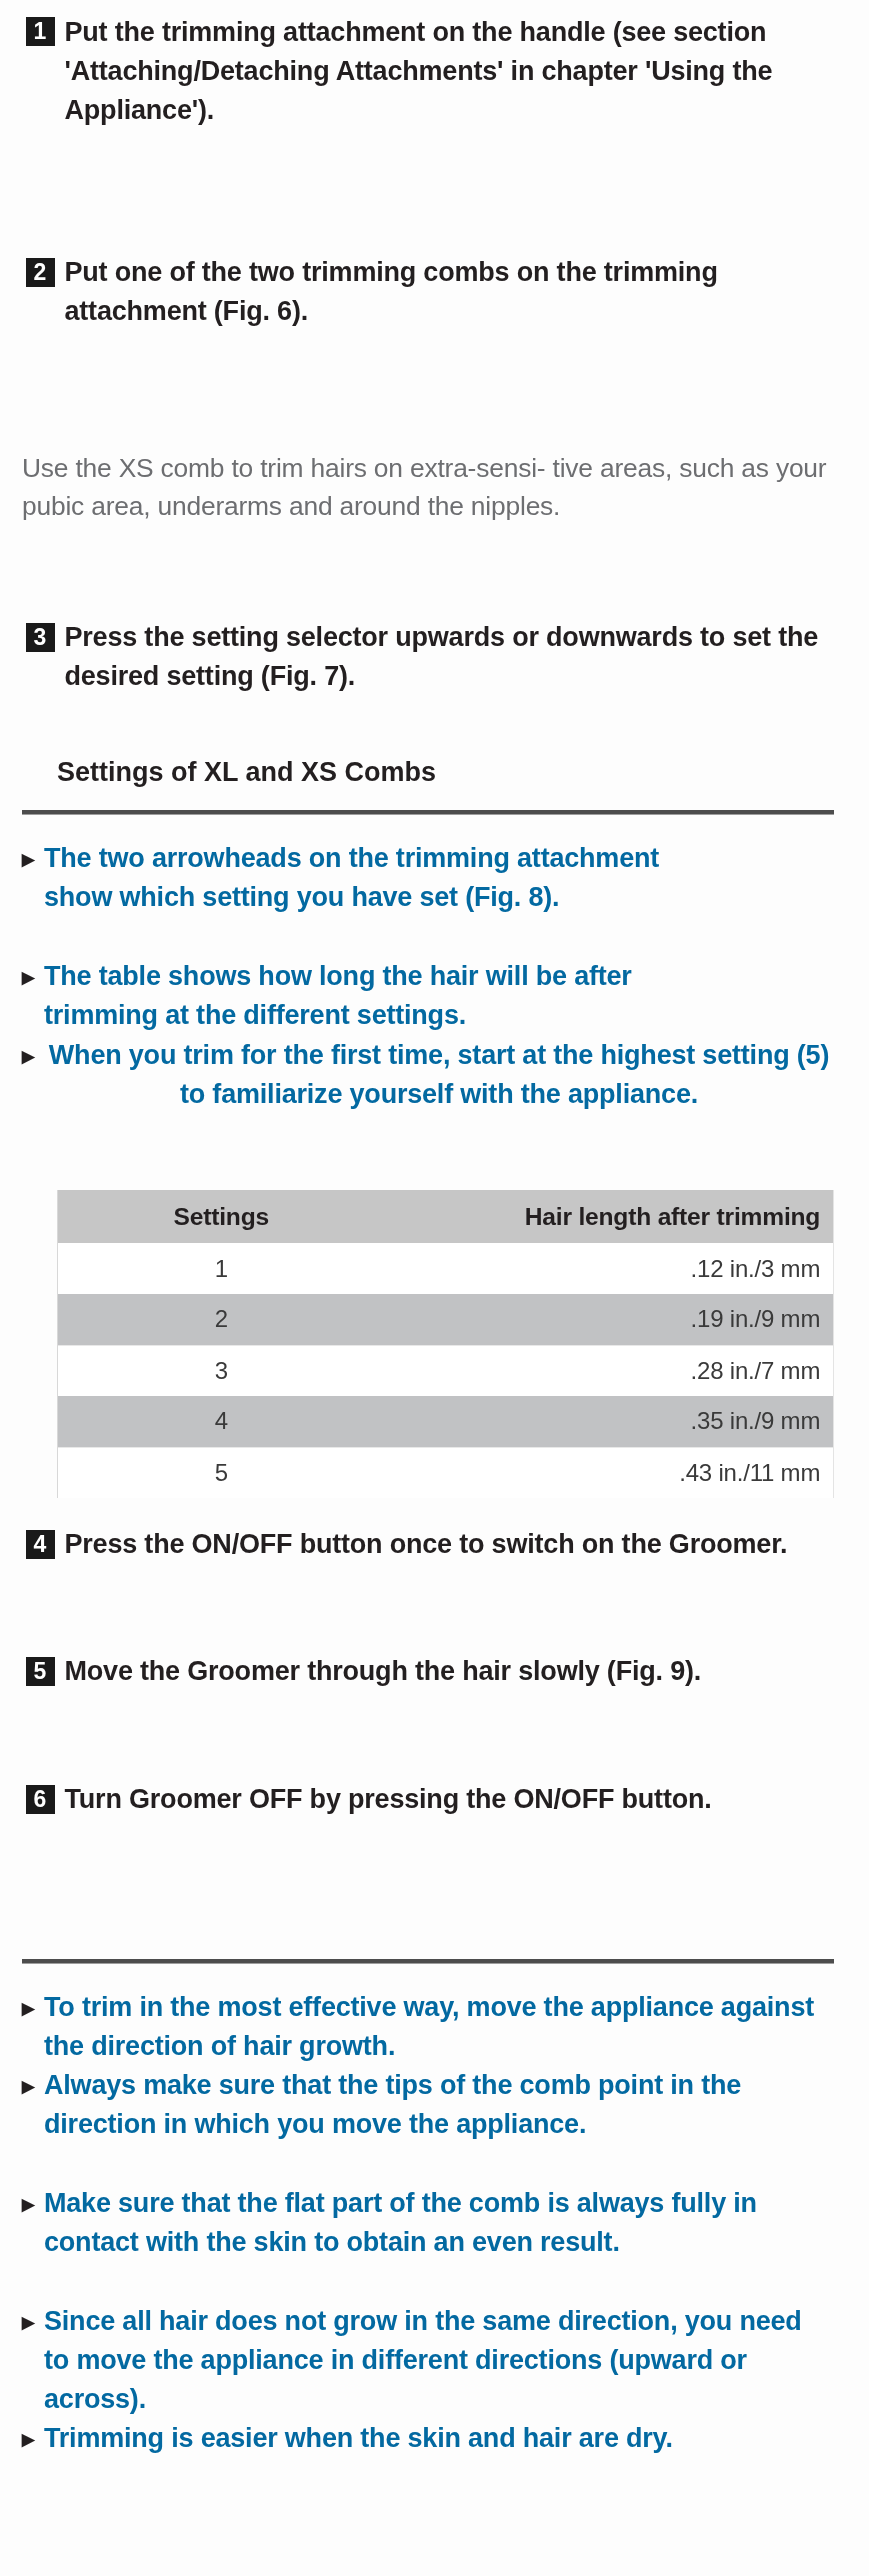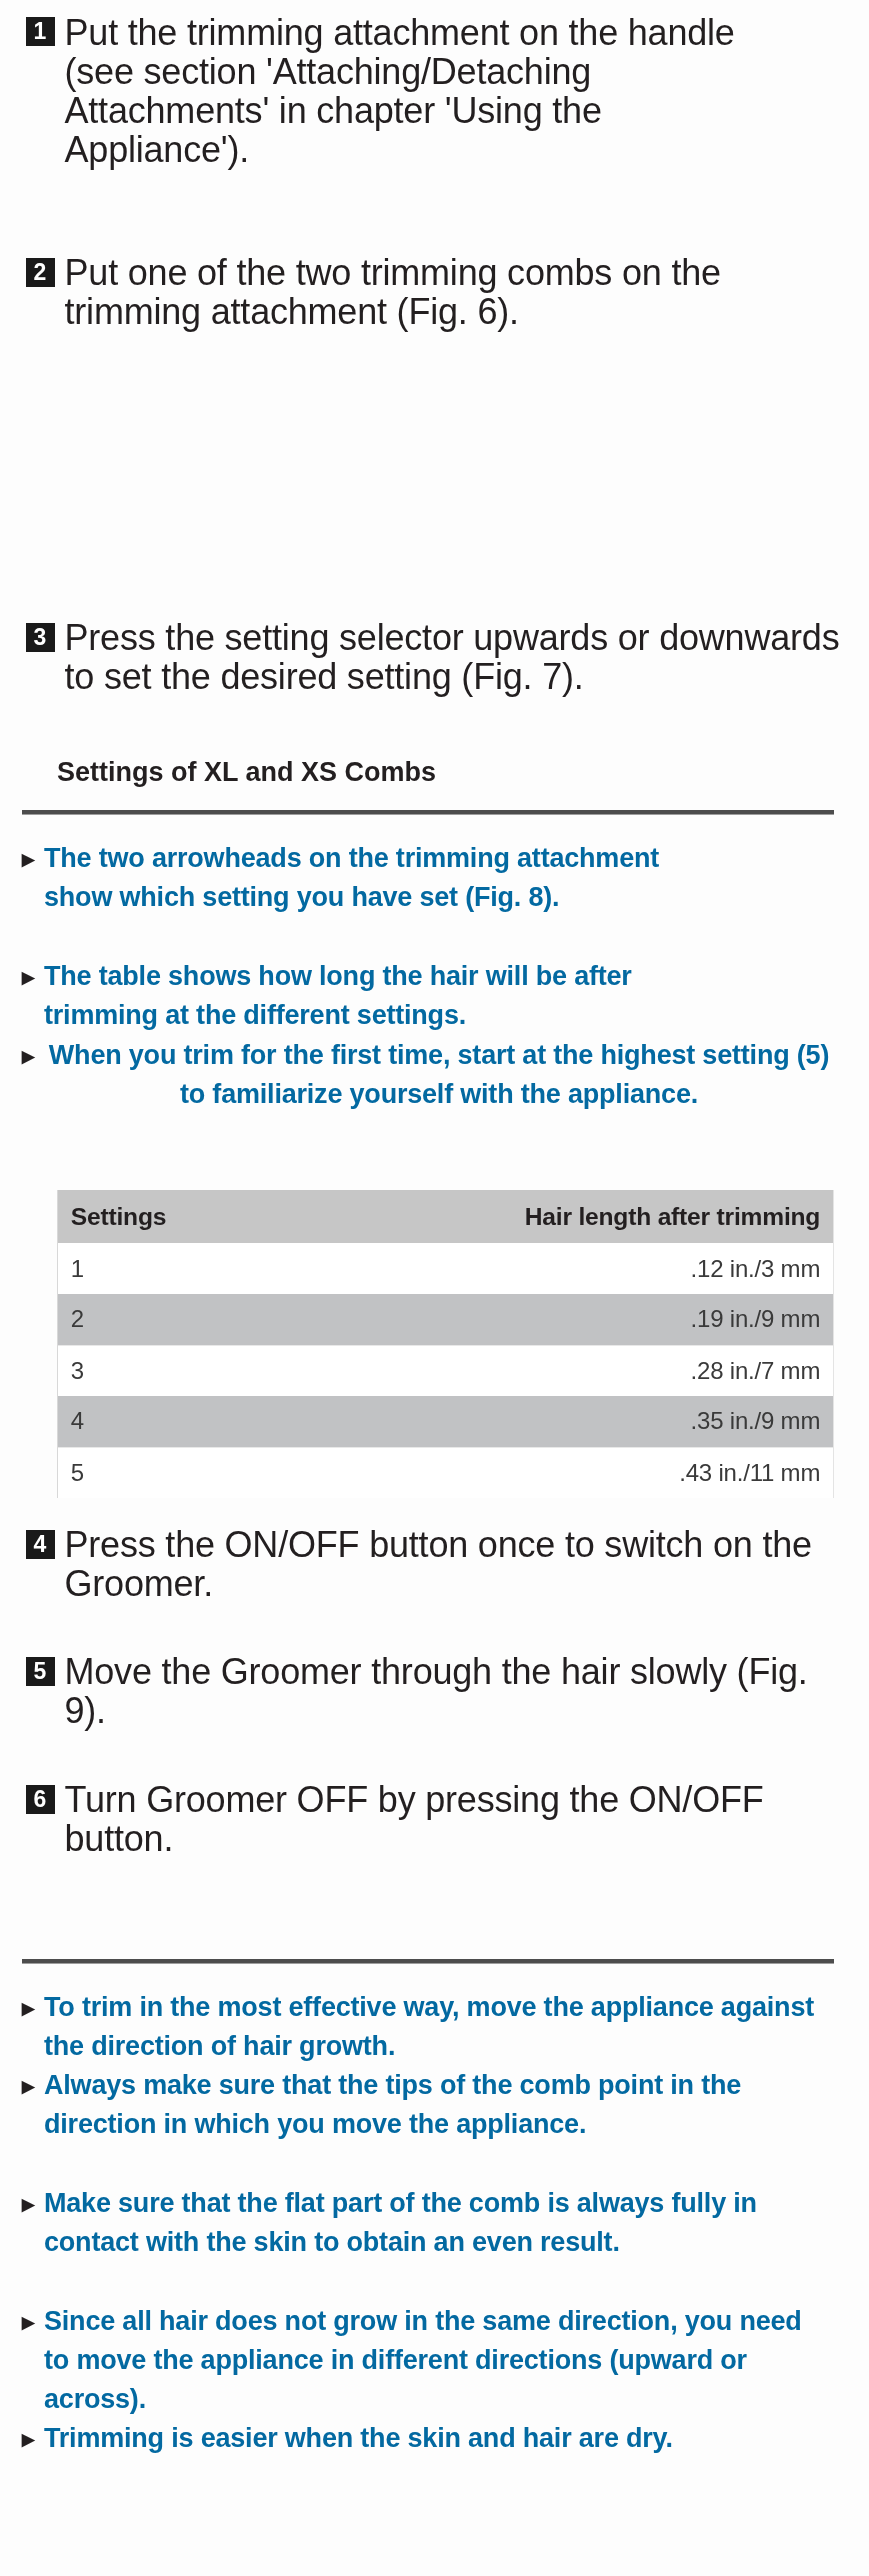--- a/index.html
+++ b/index.html
@@ -38,23 +38,23 @@
     font-size: 23px;
     font-weight: bold;
     line-height: 29px;
     text-align: center;
     margin-right: 10px;
     margin-top: 4.6px;
     font-family: "Liberation Sans", sans-serif;
   }
   .step-body {
     flex: 1 1 auto;
-    font-size: 36px;
+    font-size: 27px;
     line-height: 39px;
-    font-weight: normal;
+    font-weight: bold;
     color: #231f20;
     letter-spacing: -0.2px;
   }
 
   
   .dash-para {
     font-size: 26.4px;
     line-height: 38px;
     color: #6d6e71;
     letter-spacing: -0.2px;
@@ -99,21 +99,21 @@
   .tbl {
     border-collapse: collapse;
     width: 775px;
     table-layout: fixed;
   }
   .tbl th, .tbl td {
     padding: 0;
     border: 0;
     vertical-align: middle;
   }
-  .tbl .c-set   { width: 301px; text-align: left;  padding-left: 12.8px; }
+  .tbl .c-set   { width: 301px; text-align: center;  padding-left: 12.8px; }
   .tbl .c-len   { text-align: right; padding-right: 12.8px; }
   .tbl thead tr { background: #c6c6c6; }
   .tbl thead th {
     height: 53px;
     font-size: 24.6px;
     font-weight: bold;
     color: #231f20;
     letter-spacing: -0.2px;
   }
   .tbl tbody tr { height: 51px; }
@@ -142,20 +142,23 @@
     <div class="step-marker">1</div>
     <div class="step-body" style="padding-right:55px;">Put the trimming attachment on the handle (see section 'Attaching/Detaching Attachments' in chapter 'Using the Appliance').</div>
   </div>
 
   <div class="step abs" style="left:25.5px; top:253px; width:816px;">
     <div class="step-marker">2</div>
     <div class="step-body">Put one of the two trimming combs on the trimming attachment (Fig. 6).</div>
   </div>
 
 
+  <div class="abs" style="left:22px; top:449px; width:830px;">
+    <div class="dash-para">Use the XS comb to trim hairs on extra-sensi- tive areas, such as your pubic area, underarms and around the nipples.</div>
+  </div>
 
   <div class="step abs" style="left:25.5px; top:618px; width:825px;">
     <div class="step-marker">3</div>
     <div class="step-body">Press the setting selector upwards or downwards to set the desired setting (Fig. 7).</div>
   </div>
 
   <div class="abs" style="left:57px; top:757px; width:775px;">
     <div class="section-head">Settings of XL and XS Combs</div>
   </div>
   <div class="abs section-rule" style="left:22px; top:810px; width:812px;"></div>

